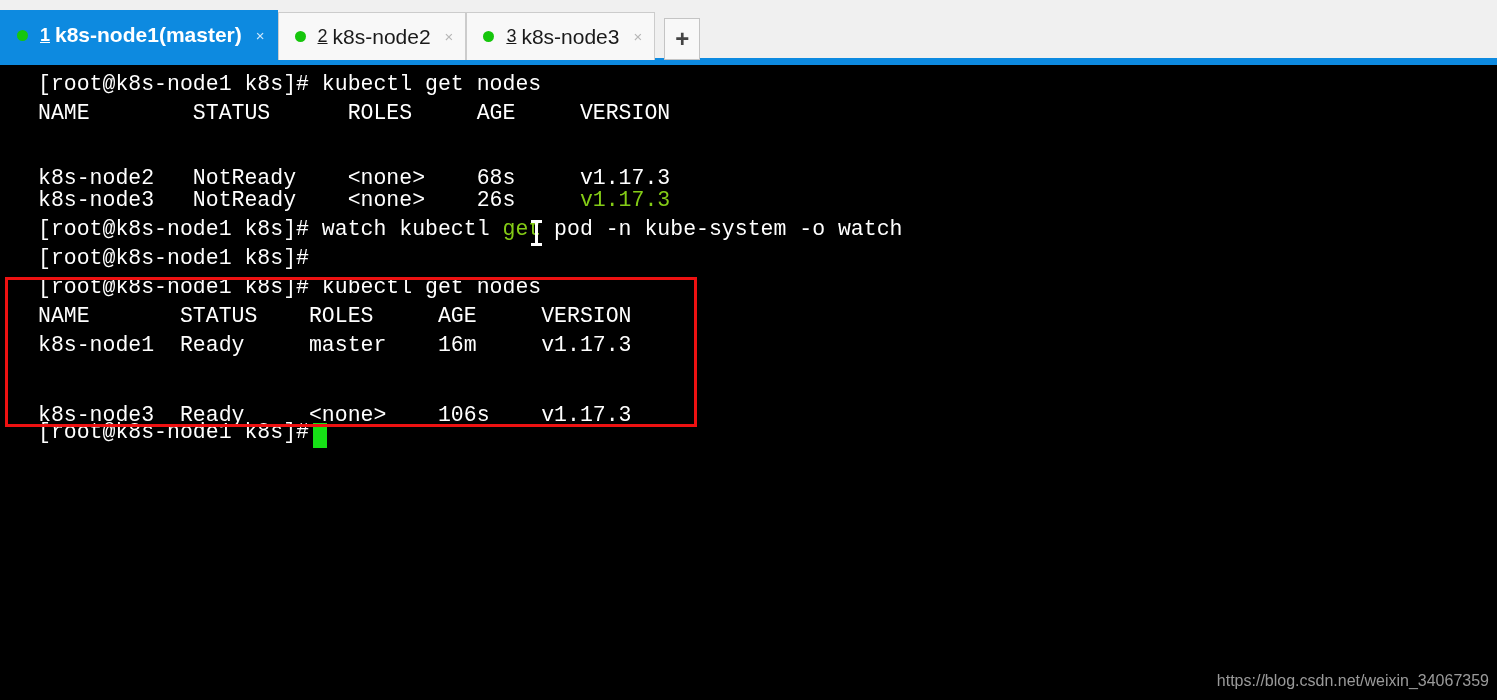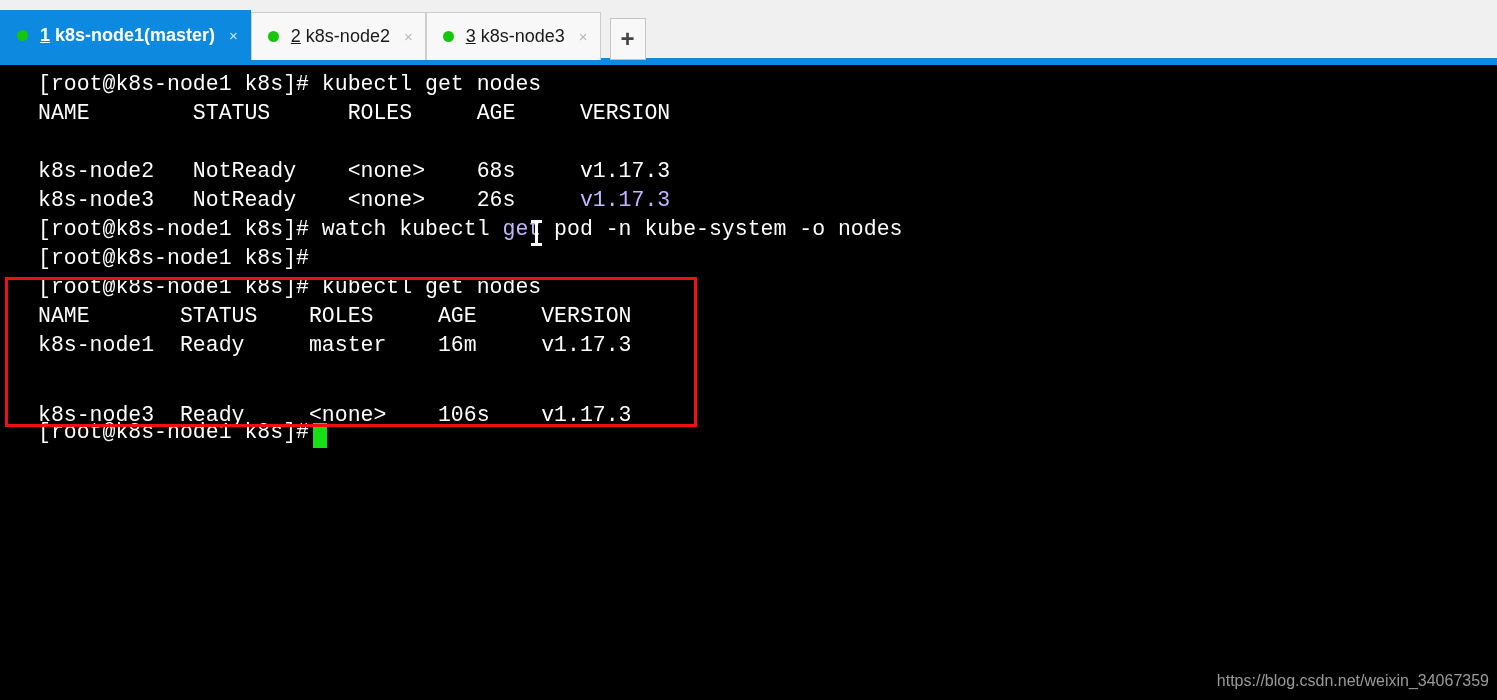--- a/index.html
+++ b/index.html
@@ -64,21 +64,21 @@
     margin-right: 12px;
     flex: 0 0 auto;
   }
   .tab-num {
     font-weight: bold;
     font-size: 18px;
     text-decoration: underline;
     margin-right: 5px;
   }
   .tab-title {
-    font-size: 18px;
+    font-size: 21px;
     white-space: nowrap;
   }
   .tab.active .tab-num,
   .tab.active .tab-title { color: #ffffff; font-weight: bold; }
   .tab.inactive .tab-num,
   .tab.inactive .tab-title { color: #1a1a1a; font-weight: normal; }
   .tab-close {
     margin-left: 14px;
     margin-right: 12px;
     font-size: 15px;
@@ -122,21 +122,21 @@
     height: 29.5px;
     line-height: 29.5px;
     font-family: Liberation Mono, monospace;
     font-size: 21.5px;
     letter-spacing: 0px;
     white-space: pre;
     color: #d8d8d8;
     margin-left: 31px;
   }
   .ws { color: #ffffff; }
-  .hl-yellow { color: #c4b5fd; }
+  .hl-yellow { color: #84cc16; }
 
   
   #red-box {
     position: absolute;
     left: 5px;
     top: 212px;
     width: 692px;
     height: 150px;
     border: 3px solid #ee1111;
     box-sizing: border-box;
@@ -217,24 +217,24 @@
 
   <div id="tab-add">+</div>
 
   <div id="tab-bar-strip"></div>
 </div>
 
 <div id="terminal">
 
   <div class="term-line" style="top:5px;  left:7px;"><span class="ws">[root@k8s-node1 k8s]# kubectl get nodes</span></div>
   <div class="term-line" style="top:34px; left:7px;"><span class="ws">NAME        STATUS      ROLES     AGE     VERSION</span></div>
-  <div class="term-line" style="top:92px; left:7px;"><span class="ws">k8s-node2   NotReady    &lt;none&gt;    68s     v1.17.3</span></div>
+  <div class="term-line" style="top:99px; left:7px;"><span class="ws">k8s-node2   NotReady    &lt;none&gt;    68s     v1.17.3</span></div>
   <div class="term-line" style="top:121px;left:7px;"><span class="ws">k8s-node3   NotReady    &lt;none&gt;    26s     </span><span class="hl-yellow">v1.17.3</span></div>
 
-  <div class="term-line" style="top:150px;left:7px;"><span class="ws">[root@k8s-node1 k8s]# watch kubectl </span><span class="hl-yellow">get</span><span class="ws"> pod -n kube-system -o nodes</span></div>
+  <div class="term-line" style="top:150px;left:7px;"><span class="ws">[root@k8s-node1 k8s]# watch kubectl </span><span class="hl-yellow">get</span><span class="ws"> pod -n kube-system -o watch</span></div>
 
   <div class="term-line" style="top:179px;left:7px;"><span class="ws">[root@k8s-node1 k8s]#</span></div>
 
   <div class="term-line" style="top:208px;left:7px;"><span class="ws">[root@k8s-node1 k8s]# kubectl get nodes</span></div>
   <div class="term-line" style="top:237px;left:7px;"><span class="ws">NAME       STATUS    ROLES     AGE     VERSION</span></div>
   <div class="term-line" style="top:266px;left:7px;"><span class="ws">k8s-node1  Ready     master    16m     v1.17.3</span></div>
   <div class="term-line" style="top:336px;left:7px;"><span class="ws">k8s-node3  Ready     &lt;none&gt;    106s    v1.17.3</span></div>
 
   <div class="term-line" style="top:353px;left:7px;"><span class="ws">[root@k8s-node1 k8s]# </span></div>
 

